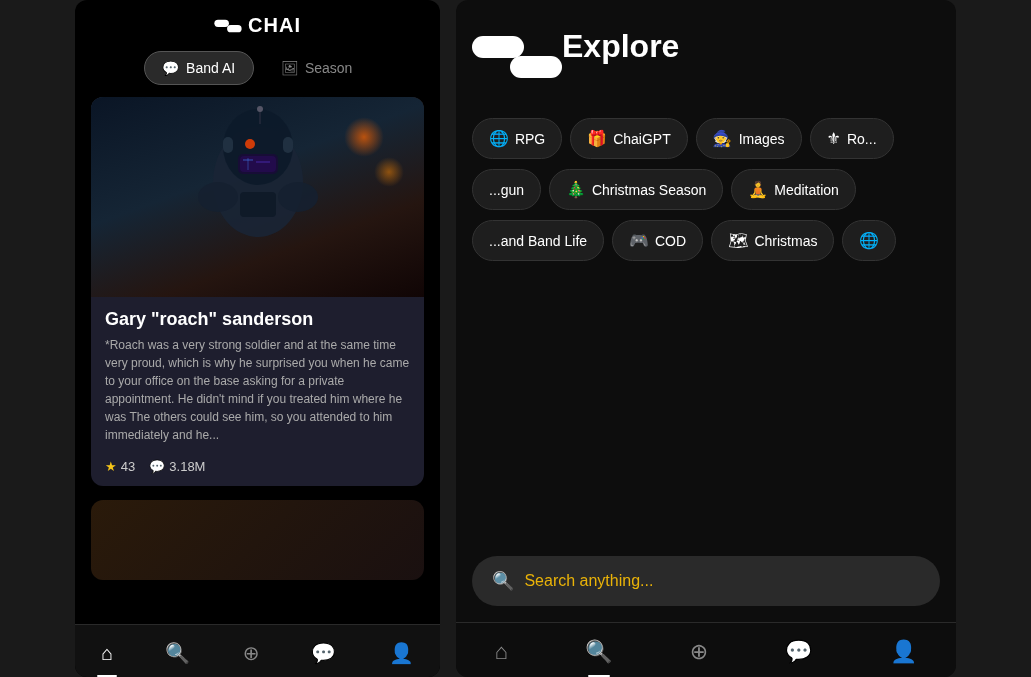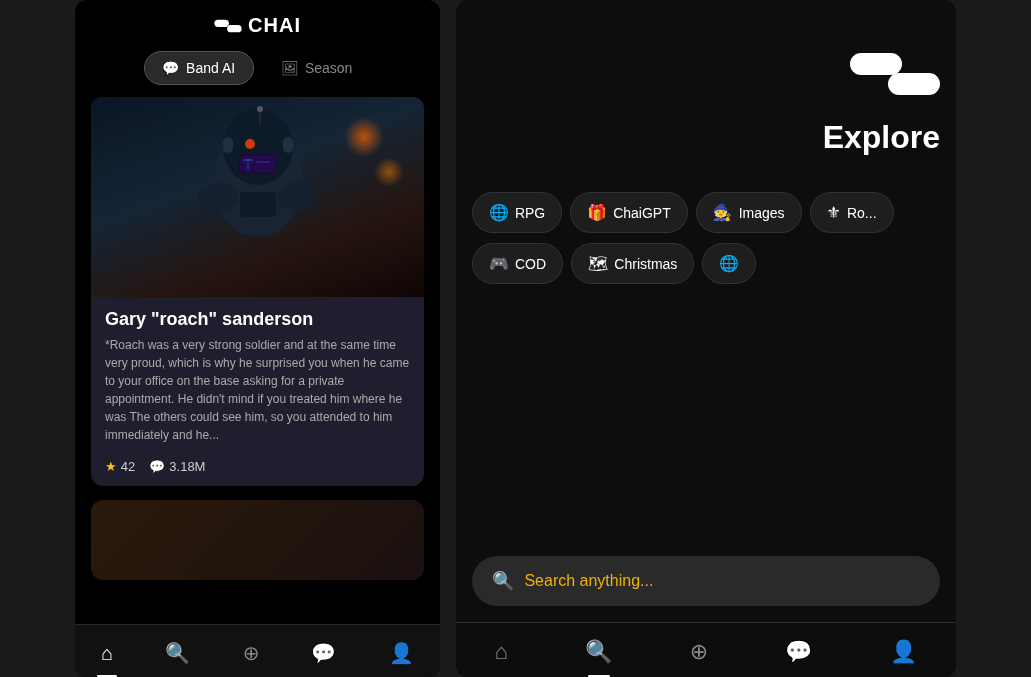--- a/index.html
+++ b/index.html
@@ -211,23 +211,23 @@
       height: 677px;
       background: #0d0d0d;
       border-radius: 12px;
       display: flex;
       flex-direction: column;
       overflow: hidden;
       margin-left: 16px;
     }
     .right-header {
       display: flex;
-      flex-direction: column;
-      align-items: flex-end;
-      padding: 45px 16px 16px;
+      flex-direction: row;
+      align-items: flex-start;
+      padding: 28px 16px 16px;
     }
     .big-logo {
       width: 90px;
       height: 60px;
       margin-bottom: 14px;
     }
     .explore-title {
       color: #ffffff;
       font-size: 32px;
       font-weight: 600;
@@ -382,21 +382,21 @@
               <rect x="105" y="35" width="10" height="16" rx="5" fill="#223344" opacity="0.9"></rect>
             </svg>
           </div>
         </div>
         <div class="character-info">
           <div class="character-name">Gary "roach" sanderson</div>
           <div class="character-desc">*Roach was a very strong soldier and at the same time very proud, which is why he surprised you when he came to your office on the base asking for a private appointment. He didn't mind if you treated him where he was The others could see him, so you attended to him immediately and he...</div>
           <div class="character-stats">
             <div class="stat-item">
               <span class="star-icon">★</span>
-              <span>42</span>
+              <span>43</span>
             </div>
             <div class="stat-item">
               <span class="chat-icon-stat">💬</span>
               <span>3.18M</span>
             </div>
           </div>
         </div>
       </div>
 
       <div class="second-card-preview">
@@ -448,22 +448,38 @@
         <div class="category-pill">
           <span class="pill-emoji">🧙</span>
           <span>Images</span>
         </div>
         <div class="category-pill">
           <span class="pill-emoji">⚜</span>
           <span>Ro...</span>
         </div>
       </div>
 
-
       <div class="category-row">
+        <div class="category-pill">
+          <span>...gun</span>
+        </div>
+        <div class="category-pill">
+          <span class="pill-emoji">🎄</span>
+          <span>Christmas Season</span>
+        </div>
+        <div class="category-pill">
+          <span class="pill-emoji">🧘</span>
+          <span>Meditation</span>
+        </div>
+      </div>
+
+      <div class="category-row">
+        <div class="category-pill">
+          <span>...and Band Life</span>
+        </div>
         <div class="category-pill">
           <span class="pill-emoji">🎮</span>
           <span>COD</span>
         </div>
         <div class="category-pill">
           <span class="pill-emoji">🗺</span>
           <span>Christmas</span>
         </div>
         <div class="category-pill">
           <span class="pill-emoji">🌐</span>

